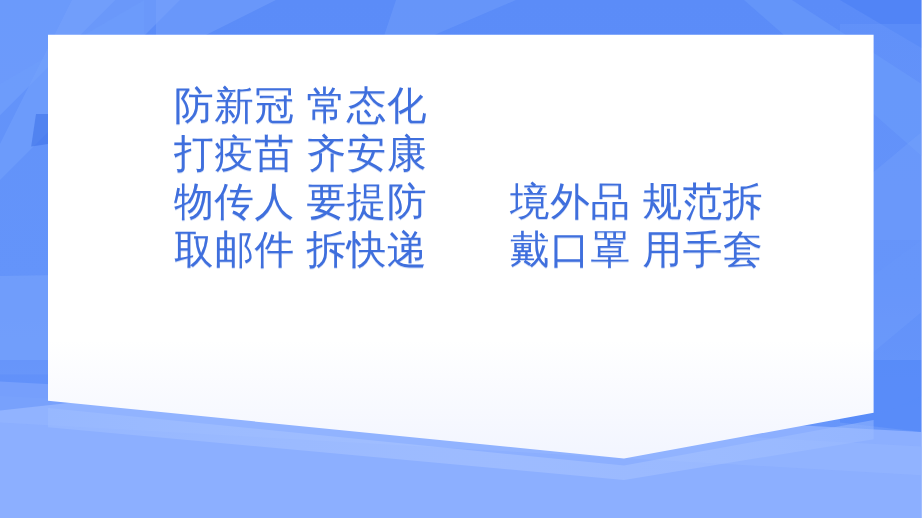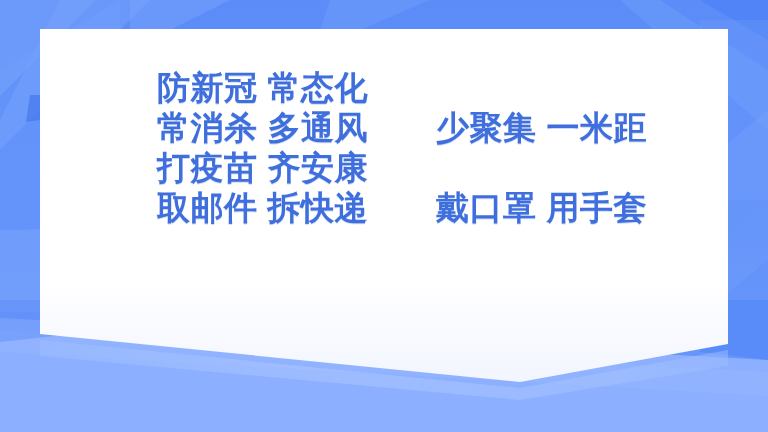--- a/index.html
+++ b/index.html
@@ -53,25 +53,24 @@
   }
   .slogan-row {
     display: flex;
     align-items: baseline;
     height: 40px;
     white-space: nowrap;
   }
   .slogan-col {
     font-size: 33px;
     line-height: 40px;
-    font-weight: bold;
+    font-weight: normal;
     letter-spacing: 0.5px;
     color: #3f6fdd;
     text-shadow: 0 1px 0 rgba(63,111,221,0.25);
-    margin-left: 12px;
   }
   .slogan-col.left  { width: 280px; }
   .slogan-col.right { width: 240px; }
   .slogan-gap { display: inline-block; width: 10px; }
 </style>
 </head>
 <body>
 
 <div id="poster">
 
@@ -128,29 +127,29 @@
       <polygon points="40,29 728,29 728,344 520,382 40,334" fill="url(#cardgrad)"></polygon>
     </svg>
   </div>
 
   <div class="slogans">
 
     <div class="slogan-row">
       <div class="slogan-col left"><span>防新冠</span><span class="slogan-gap"></span><span>常态化</span></div>
     </div>
 
-    <div class="slogan-row">
-      <div class="slogan-col left"><span>常消杀</span><span class="slogan-gap"></span><span>多通风</span></div>
-      <div class="slogan-col right"><span>少聚集</span><span class="slogan-gap"></span><span>一米距</span></div>
-    </div>
 
     <div class="slogan-row">
       <div class="slogan-col right"><span>打疫苗</span><span class="slogan-gap"></span><span>齐安康</span></div>
     </div>
 
+    <div class="slogan-row">
+      <div class="slogan-col left"><span>物传人</span><span class="slogan-gap"></span><span>要提防</span></div>
+      <div class="slogan-col right"><span>境外品</span><span class="slogan-gap"></span><span>规范拆</span></div>
+    </div>
 
     <div class="slogan-row">
       <div class="slogan-col left"><span>取邮件</span><span class="slogan-gap"></span><span>拆快递</span></div>
       <div class="slogan-col right"><span>戴口罩</span><span class="slogan-gap"></span><span>用手套</span></div>
     </div>
 
 
   </div>
 
 </div>

